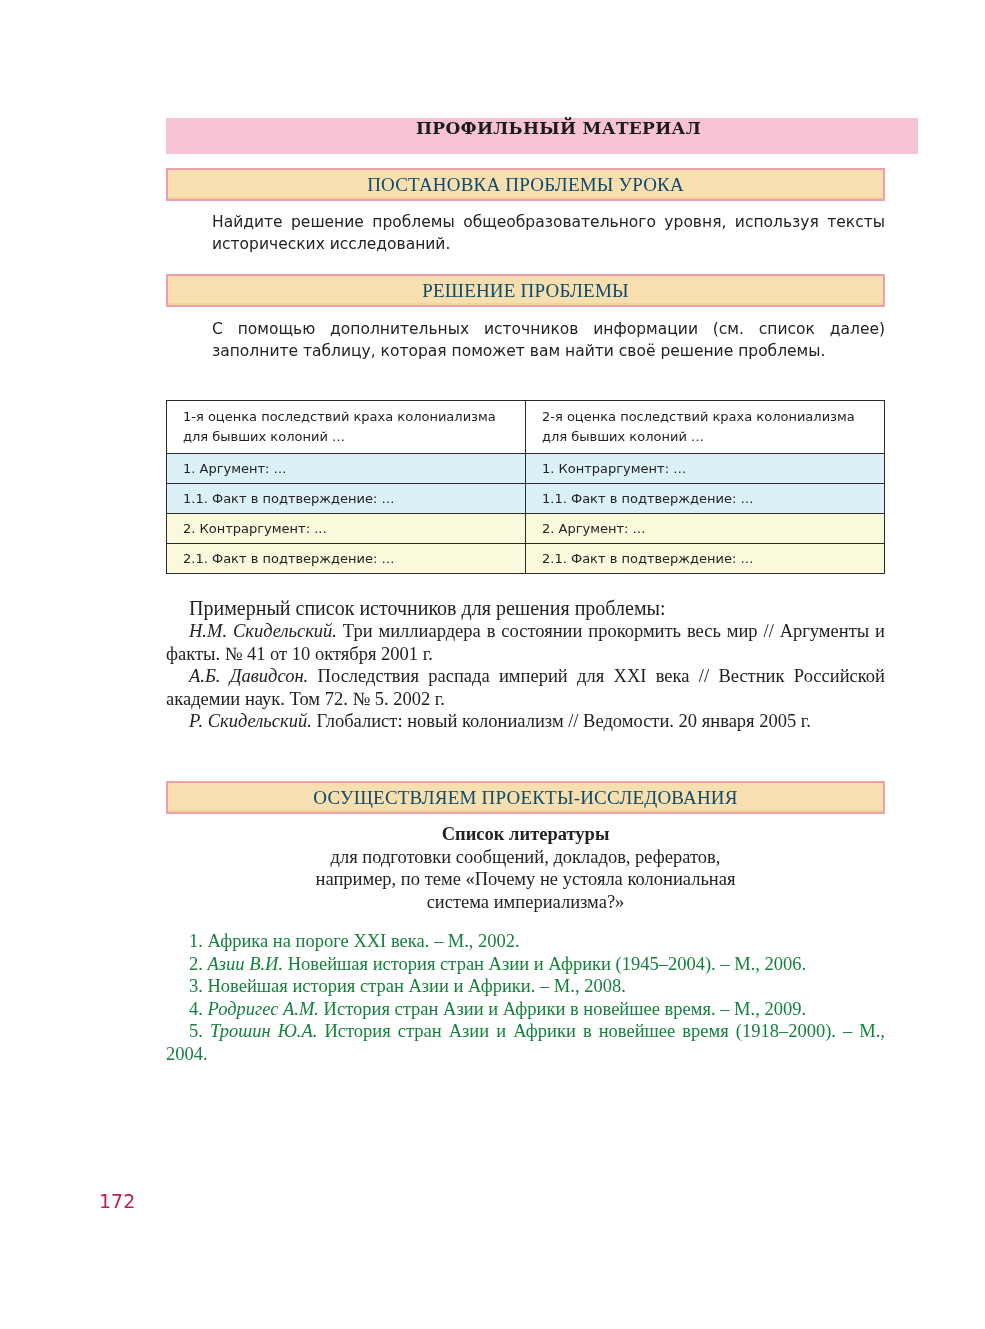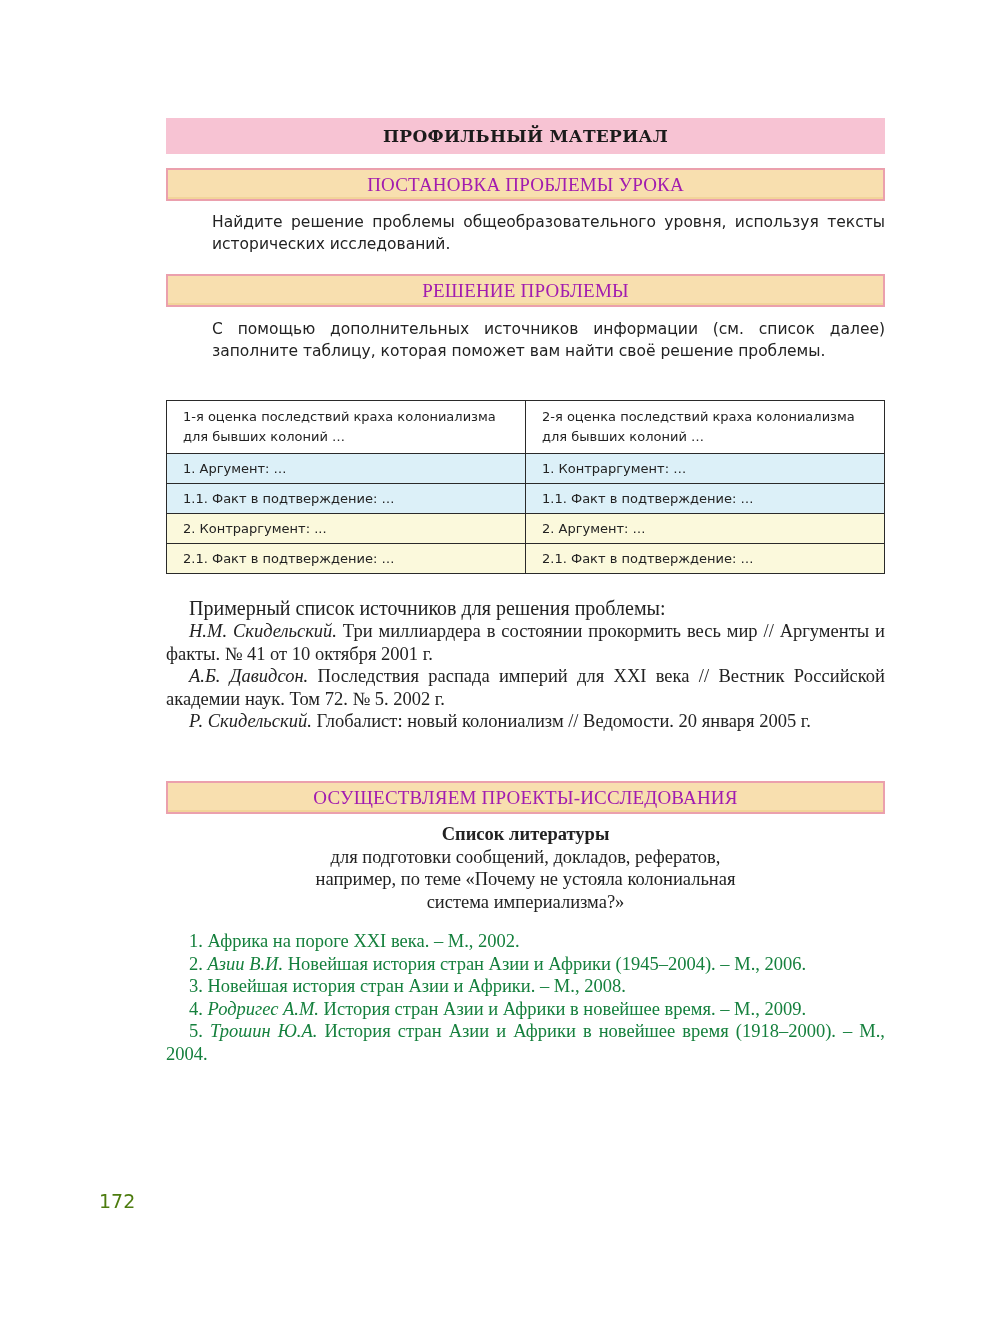--- a/index.html
+++ b/index.html
@@ -1,27 +1,27 @@
 <!DOCTYPE html>
 <html><head>
   <meta charset="utf-8">
   <style>
     html, body { margin: 0; padding: 0; background: #ffffff; }
     body { width: 985px; height: 1329px; position: relative; overflow: hidden; color: #1e1e1e; }
 
     .banner-main {
       position: absolute; left: 166px; top: 118px; width: 719px; height: 36px;
-      background: #f7c3d3; display: flex; align-items: center; justify-content: center;
-      font-family: "DejaVu Serif", serif; font-weight: bold; font-size: 17px; letter-spacing: 0.3px; color: #1b1b1b;
+      background: #f7c3d3; display: flex; justify-content: center;
+      font-family: "DejaVu Serif", serif; font-weight: bold; font-size: 17px; letter-spacing: 0.3px; color: #1b1b1b; padding-left: 33px;
     }
     .section-head {
       position: absolute; left: 166px; width: 715px; height: 29px;
       background: #f8dfaf; border: 2px solid #eba0ad; box-shadow: inset 0 -2px 0 #f2d49a;
       display: flex; align-items: center; justify-content: center;
-      font-family: "Liberation Serif", serif; font-size: 19px; color: #a21caf; letter-spacing: 0.2px;
+      font-family: "Liberation Serif", serif; font-size: 19px; color: #0c4a6e; letter-spacing: 0.2px;
     }
     .para-sans {
       position: absolute; left: 212px; width: 673px;
       font-family: "DejaVu Sans", sans-serif; font-size: 15.5px; line-height: 22px; text-align: justify; color: #222;
     }
 
     table.eval {
       position: absolute; left: 166px; top: 400px; width: 719px; border-collapse: collapse;
       font-family: "DejaVu Sans", sans-serif; font-size: 13px; color: #222;
     }
@@ -45,21 +45,21 @@
     }
     .lit-head .b { font-weight: bold; }
     .lit-list {
       position: absolute; left: 166px; top: 930px; width: 719px;
       font-family: "Liberation Serif", serif; font-size: 18.5px; line-height: 22.5px; color: #15803d; text-align: justify;
     }
     .lit-list p { margin: 0; text-indent: 23px; }
 
     .page-num {
       position: absolute; left: 99px; top: 1190px;
-      font-family: "DejaVu Sans", sans-serif; font-size: 19px; color: #4d7c0f;
+      font-family: "DejaVu Sans", sans-serif; font-size: 19px; color: #be185d;
     }
   </style>
 </head>
 <body>
 
 <div class="banner-main">
   <span>ПРОФИЛЬНЫЙ МАТЕРИАЛ</span>
 </div>
 
 <div class="section-head" style="top:168px;">

